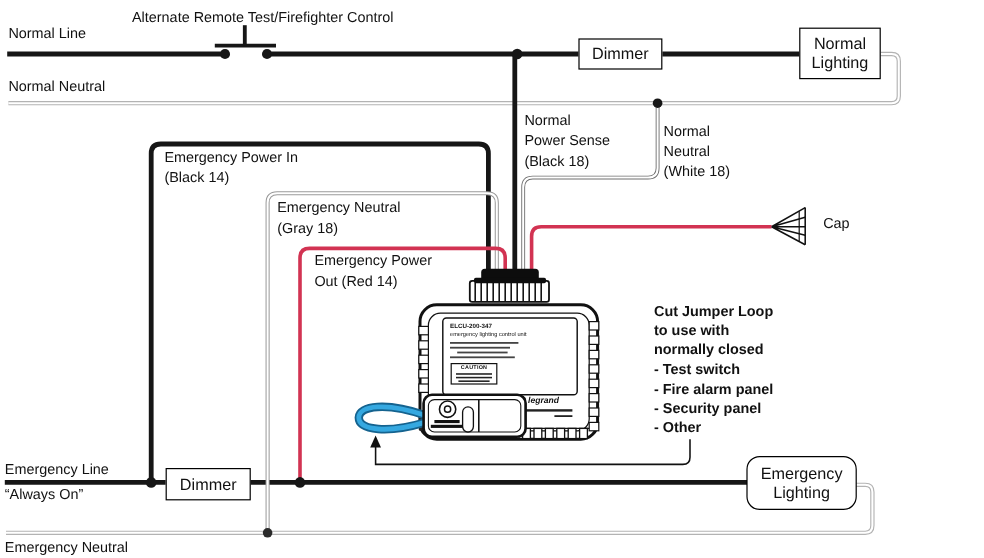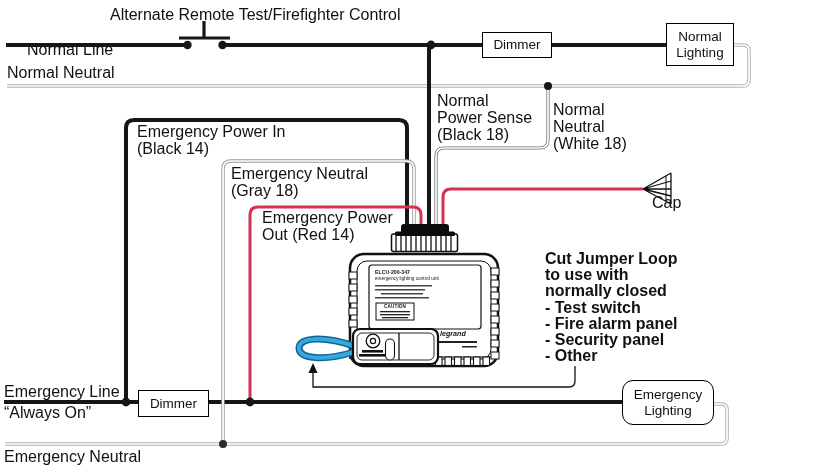--- a/index.html
+++ b/index.html
@@ -1,19 +1,19 @@
 <!DOCTYPE html>
 <html><head>
 <meta charset="utf-8">
 <style>
   html,body{margin:0;padding:0;background:#fff;}
   .stage{position:relative;width:820px;height:465px;background:#fff;overflow:hidden;
          font-family:"Liberation Sans",sans-serif;color:#111;}
   .stage svg{position:absolute;left:0;top:0;z-index:1;}
-  .lbl{position:absolute;z-index:2;font-size:16px;line-height:17px;white-space:pre-line;color:#111;}
+  .lbl{position:absolute;z-index:2;font-size:12px;line-height:17px;white-space:pre-line;color:#111;}
   .lbl.tight{line-height:16.2px;font-weight:bold;}
   .box{position:absolute;z-index:3;border:1.6px solid #000;background:#fff;
        display:flex;align-items:center;justify-content:center;text-align:center;
        font-size:13.5px;line-height:15.5px;white-space:pre-line;}
   .tiny{position:absolute;z-index:4;transform-origin:0 0;color:#111;white-space:nowrap;}
   .t-model{font-size:10px;font-weight:bold;transform:scale(0.52);}
   .t-name{font-size:10px;transform:scale(0.47);}
   .t-caution{font-size:10px;font-weight:bold;transform:scale(0.45);letter-spacing:.5px;}
   .t-brand{font-size:13px;font-weight:bold;font-style:italic;transform:scale(0.55);}
   .wire-black{stroke:#161616;fill:none;}
@@ -163,35 +163,35 @@
       <circle cx="373" cy="341" r="2.6" fill="none" stroke="#111" stroke-width="1.2"></circle>
       <g fill="#111">
         <rect x="362" y="350" width="21" height="2.6"></rect>
         <rect x="359" y="354" width="27" height="2.6"></rect>
       </g>
       <rect x="385.5" y="339" width="9" height="21" rx="4.5" class="dev" fill="#fff" stroke-width="1.1"></rect>
     </g>
   </svg>
 
   <div class="lbl" style="left:110px;top:6px;">Alternate Remote Test/Firefighter Control</div>
-  <div class="lbl" style="left:7px;top:41px;margin-left:20px;">Normal Line</div>
+  <div class="lbl" style="left:7px;top:20px;">Normal Line</div>
   <div class="lbl" style="left:7px;top:64px;">Normal Neutral</div>
   <div class="lbl" style="left:137px;top:123px;">Emergency Power In
 (Black 14)</div>
   <div class="lbl" style="left:231px;top:165px;">Emergency Neutral
 (Gray 18)</div>
   <div class="lbl" style="left:262px;top:209px;">Emergency Power
 Out  (Red 14)</div>
   <div class="lbl" style="left:437px;top:92px;">Normal
 Power Sense
 (Black 18)</div>
   <div class="lbl" style="left:553px;top:101px;">Normal
 Neutral
 (White 18)</div>
-  <div class="lbl" style="left:652px;top:178px;margin-top:16px;">Cap</div>
+  <div class="lbl" style="left:686px;top:178px;">Cap</div>
   <div class="lbl tight" style="left:545px;top:251px;">Cut Jumper Loop
 to use with
 normally closed
 - Test switch
 - Fire alarm panel
 - Security panel
 - Other</div>
   <div class="lbl" style="left:4px;top:383px;">Emergency Line</div>
   <div class="lbl" style="left:4px;top:404px;">“Always On”</div>
   <div class="lbl" style="left:4px;top:448px;">Emergency Neutral</div>

